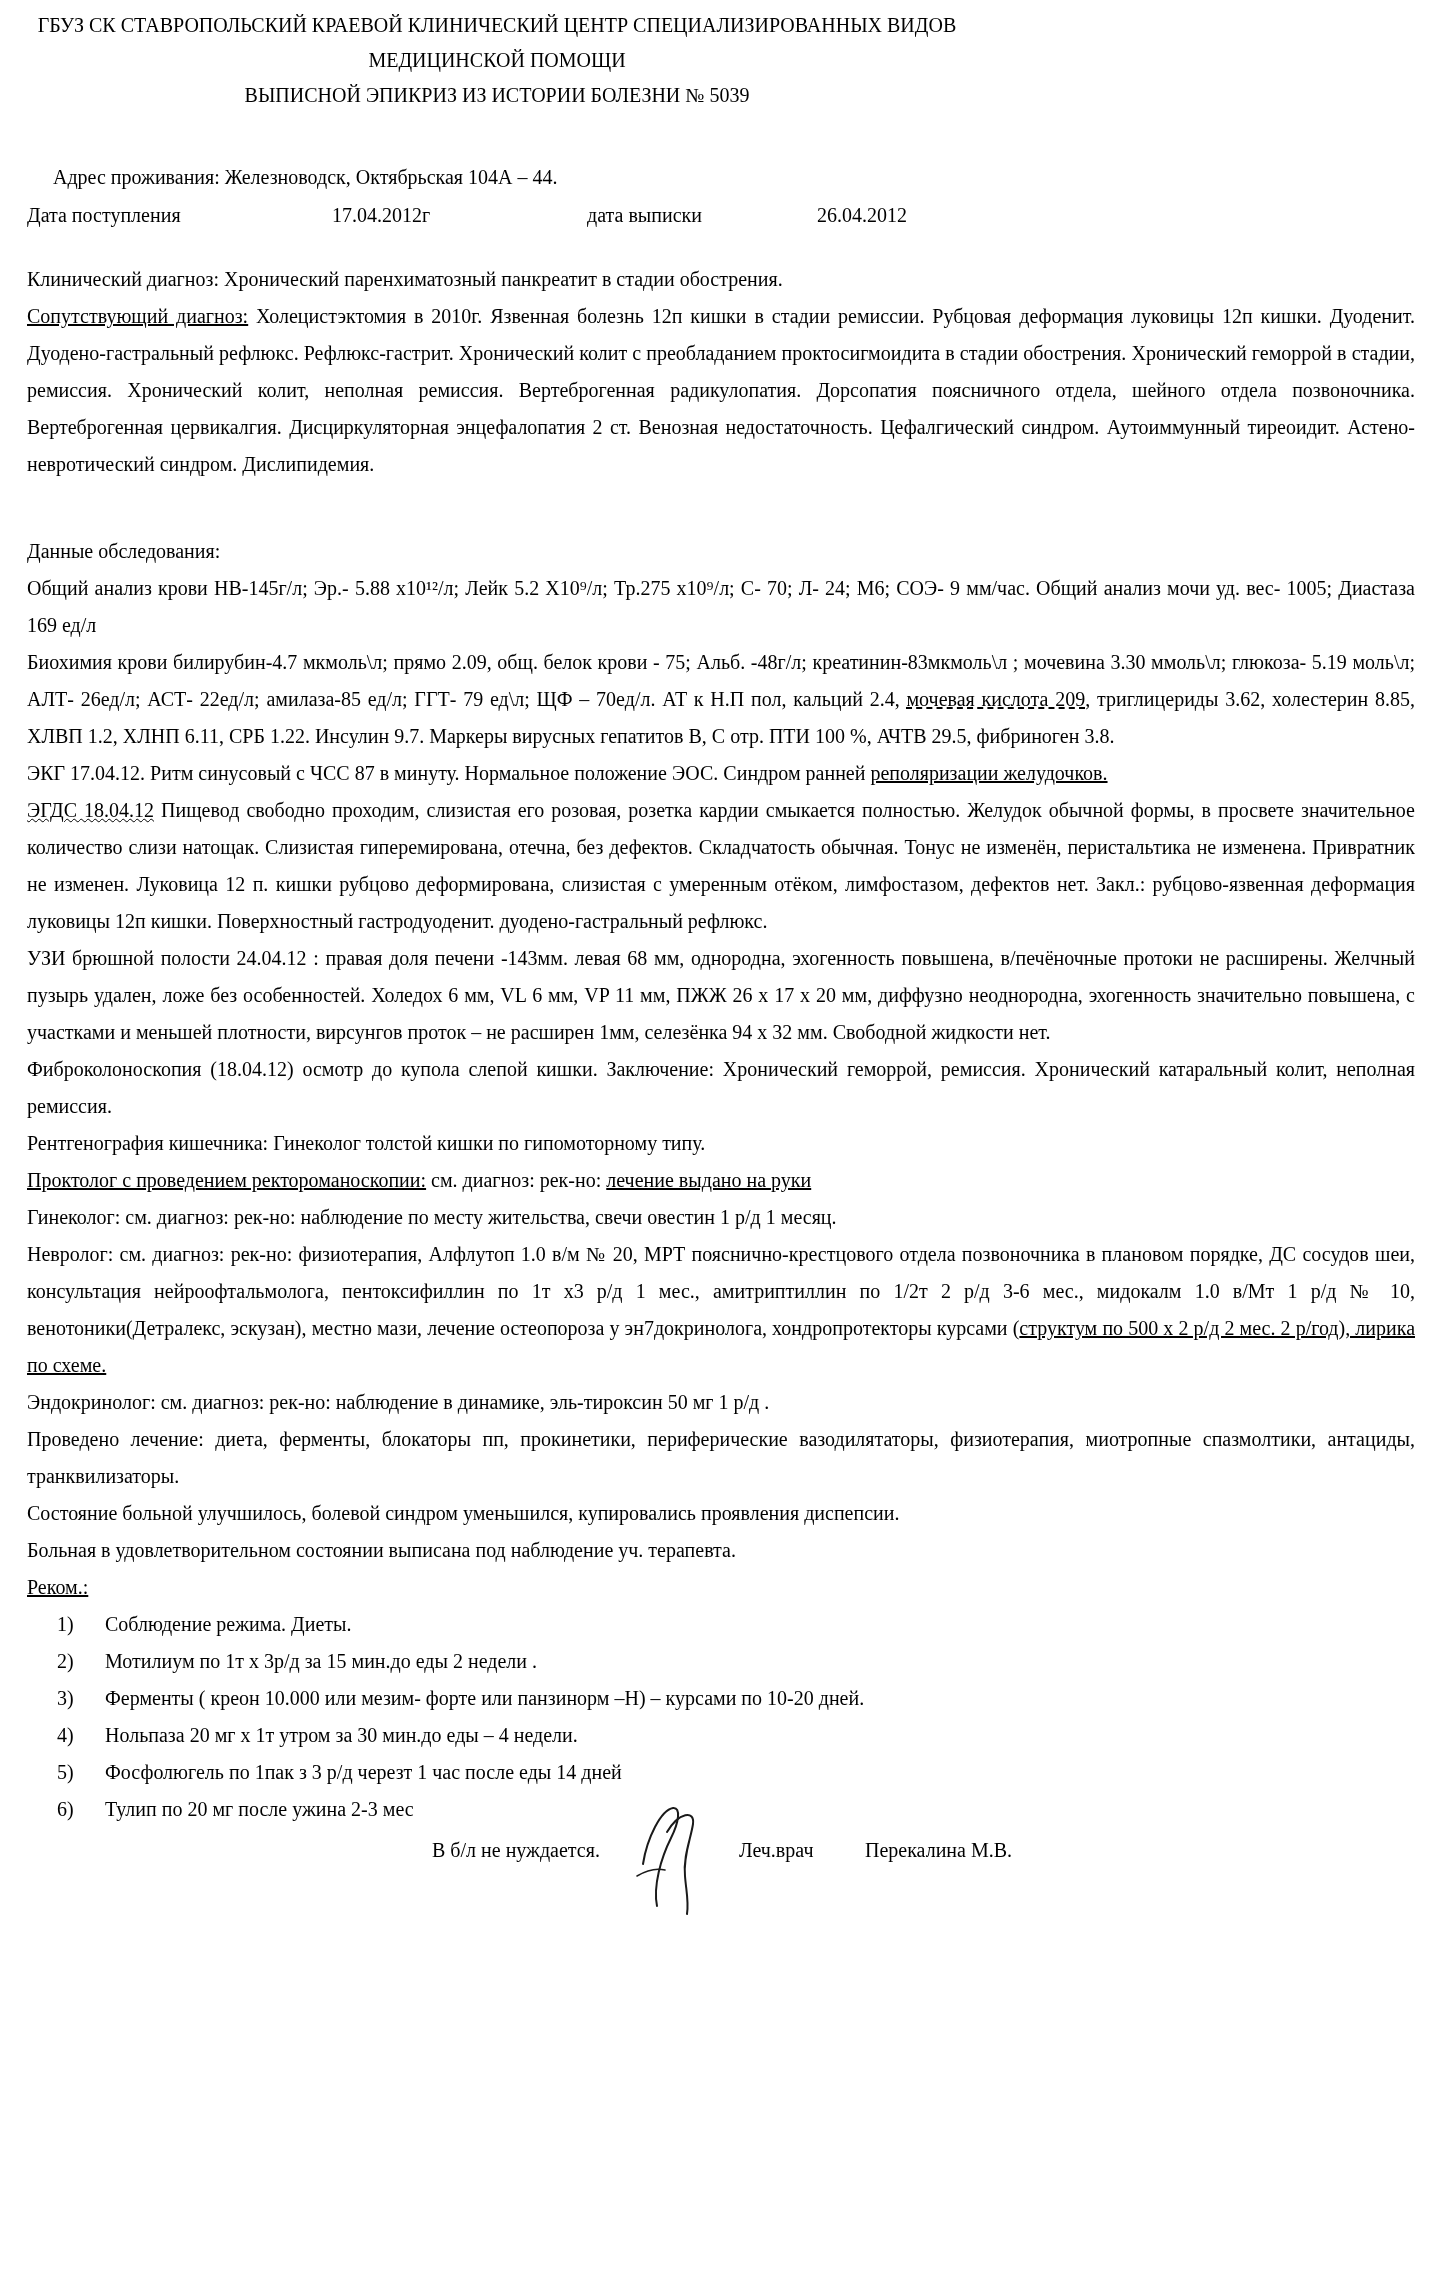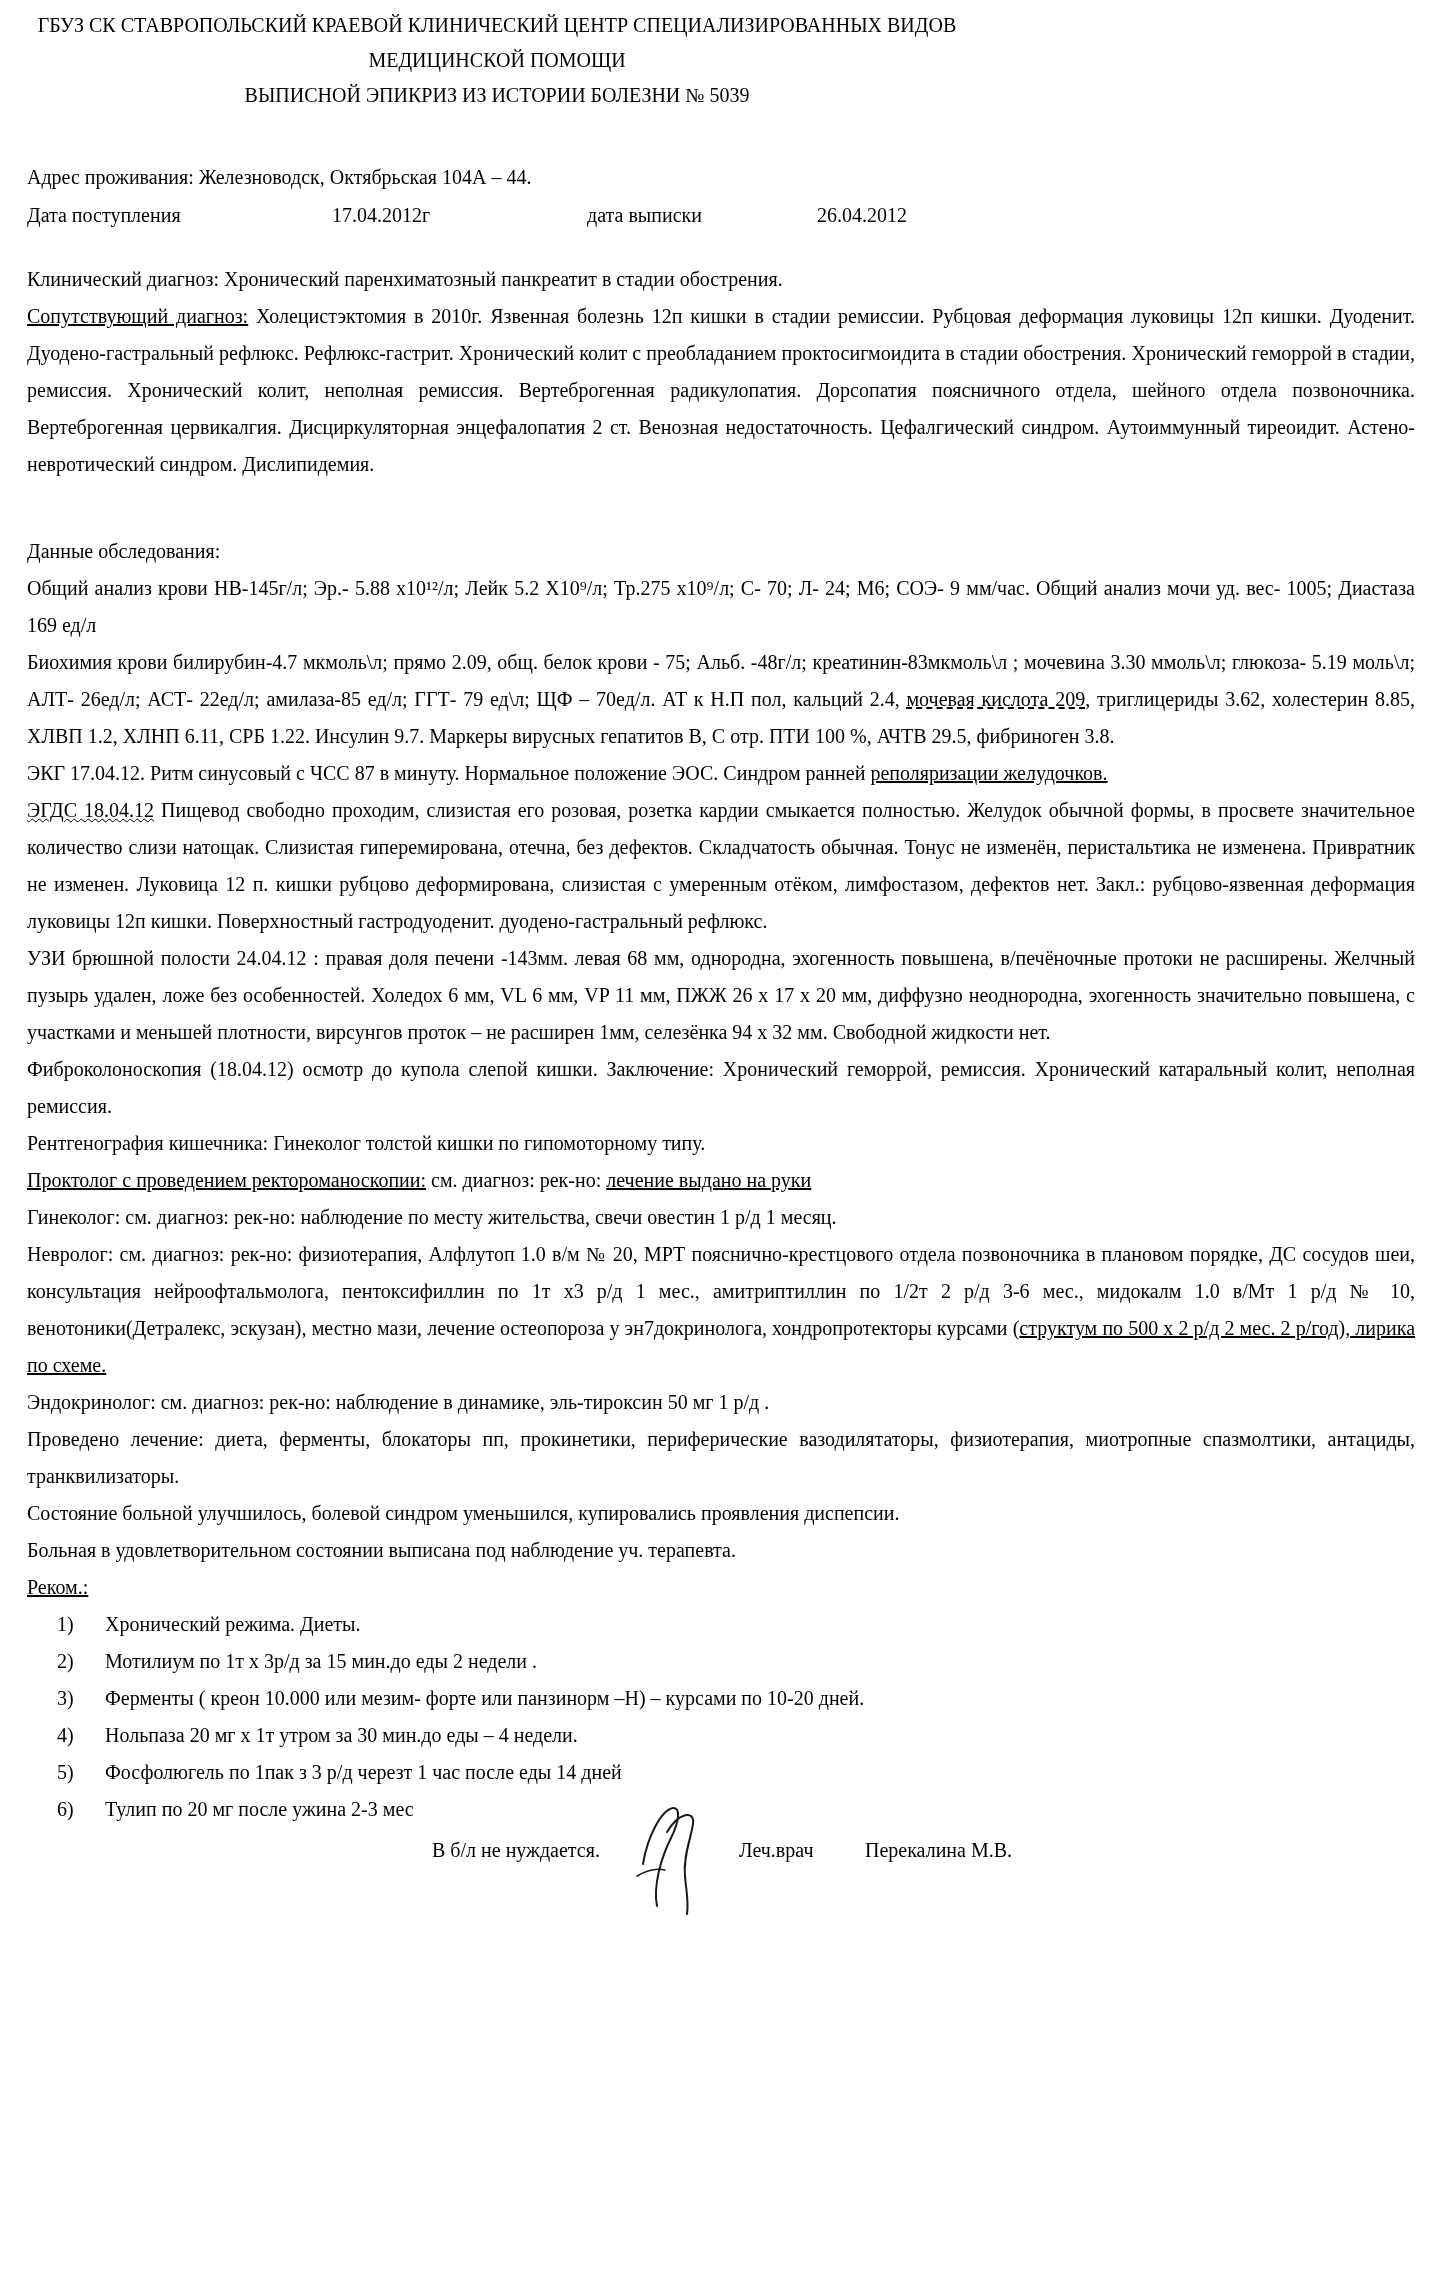--- a/index.html
+++ b/index.html
@@ -8,21 +8,21 @@
     background:#ffffff;color:#000;
     font-family:"Liberation Serif","DejaVu Serif",serif;
     font-size:20px;line-height:37px;
     padding:8px 25px 0 27px;overflow:hidden;position:relative;
   }
   header.doc-head{width:940px;text-align:center;line-height:35px;}
   .h-line{white-space:nowrap;}
   .patient{margin-top:46px;}
   .prow{position:relative;height:38px;}
   .prow .at{position:absolute;top:0;white-space:nowrap;}
-  .line{height:38px;white-space:nowrap;}
+  .line{height:38px;white-space:nowrap;margin-left:26px;}
   .para{margin:0;text-align:justify;}
   .b{font-weight:normal;}
   .u{text-decoration:underline;}
   .u-dash{text-decoration:underline;text-decoration-style:dashed;}
   .u-pen{text-decoration:underline;}
   .u-wavy{text-decoration:underline;text-decoration-style:wavy;text-decoration-thickness:1px;}
   .mt-26{margin-top:26px;}
   .mt-50{margin-top:50px;}
   .reclist{margin:0;}
   .li{display:flex;}
@@ -110,21 +110,21 @@
     <p class="para">Состояние больной улучшилось, болевой синдром уменьшился, купировались проявления диспепсии.</p>
     <p class="para">Больная в удовлетворительном состоянии выписана под наблюдение уч. терапевта.</p>
 
     <p class="para">
       <span class="u">Реком.:</span>
     </p>
 
     <div class="reclist">
       <div class="li">
         <span class="num">1)</span>
-        <span class="txt">Хронический режима. Диеты.</span>
+        <span class="txt">Соблюдение режима. Диеты.</span>
       </div>
       <div class="li">
         <span class="num">2)</span>
         <span class="txt">Мотилиум по 1т х 3р/д за 15 мин.до еды 2 недели .</span>
       </div>
       <div class="li">
         <span class="num">3)</span>
         <span class="txt">Ферменты ( креон 10.000 или мезим- форте или панзинорм –Н) – курсами по 10-20 дней.</span>
       </div>
       <div class="li">

